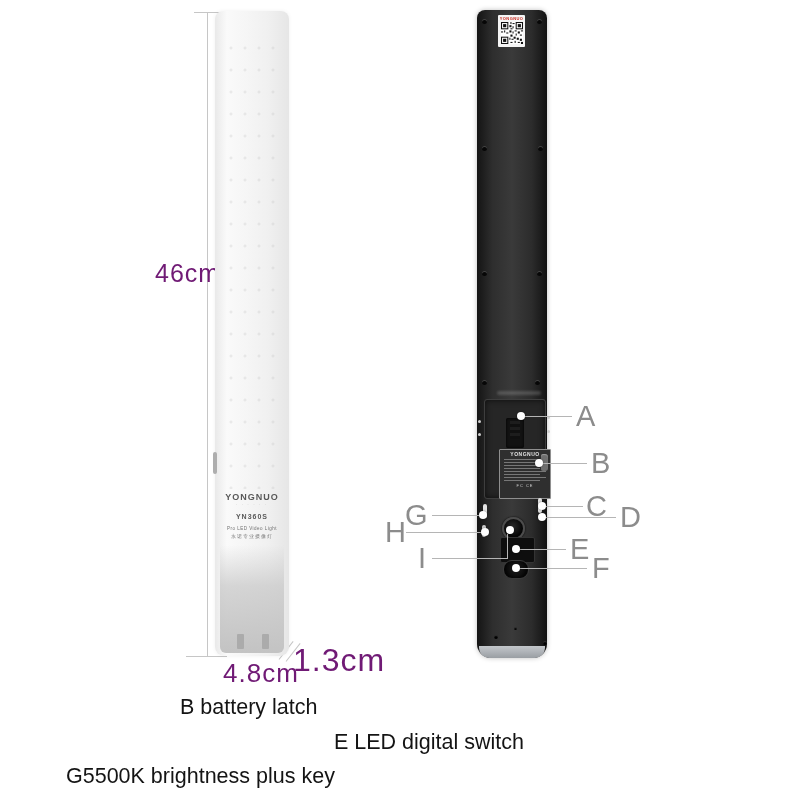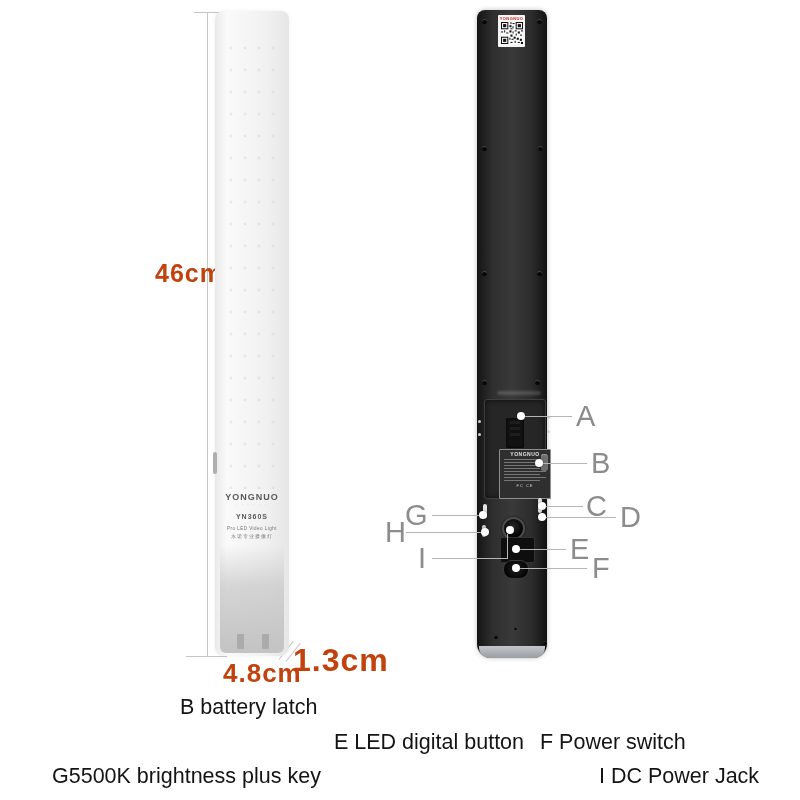--- a/index.html
+++ b/index.html
@@ -23,21 +23,21 @@
   .front-label .line1{font-size:4.5px;color:#6f6f6f;margin-top:6px;letter-spacing:.5px;}
   .front-label .line2{font-size:5px;color:#7d7d7d;margin-top:2px;letter-spacing:1px;}
   .front-bottom{position:absolute;left:5px;top:534px;width:64px;height:108px;
     background:linear-gradient(180deg,rgba(201,201,201,0) 0%,rgba(201,201,201,.75) 38%,#c3c3c3 100%);
     border-radius:0 0 6px 6px;}
   .front-bottom .leg{position:absolute;bottom:4px;width:7px;height:15px;background:#ababab;border-radius:1px;}
   .leg.l1{left:17px;} .leg.l2{left:42px;}
 
   
   .dim-line{position:absolute;background:#c6c6c6;}
-  .dim-text{position:absolute;color:#c2410c;font-weight:700;letter-spacing:1px;}
+  .dim-text{position:absolute;color:#701a75;font-weight:400;letter-spacing:1px;}
   .dim-46{left:155px;top:259px;font-size:25px;}
   .dim-48{left:223px;top:658px;font-size:26px;}
   .dim-13{left:293px;top:642px;font-size:32px;}
   .vline{left:207px;top:12px;width:1px;height:644px;}
   .tick-top{left:194px;top:12px;width:35px;height:1px;}
   .tick-bottom{left:186px;top:656px;width:41px;height:1px;}
   .diag{position:absolute;width:23px;height:1px;background:#c6c6c6;transform:rotate(-52deg);transform-origin:left center;}
   .diag1{left:279px;top:659px;} .diag2{left:286px;top:661px;}
 
   
@@ -241,19 +241,17 @@
   <div class="callout-letter" style="left:586px;top:492px;">C</div>
   <div class="callout-letter" style="left:620px;top:503px;">D</div>
   <div class="callout-letter" style="left:570px;top:535px;">E</div>
   <div class="callout-letter" style="left:592px;top:554px;">F</div>
   <div class="callout-letter" style="left:405px;top:501px;">G</div>
   <div class="callout-letter" style="left:385px;top:518px;">H</div>
   <div class="callout-letter" style="left:418px;top:544px;">I</div>
 
   <div class="legend-item" style="left:180px;top:696px;">B battery latch</div>
 
-  <div class="legend-item" style="left:334px;top:731px;">E LED digital button</div>
-  <div class="legend-item" style="left:540px;top:731px;">F Power switch</div>
-
-  <div class="legend-item" style="left:52px;top:765px;">G5500K brightness plus key</div>
-  <div class="legend-item" style="left:599px;top:765px;">I DC Power Jack</div>
+  <div class="legend-item" style="left:334px;top:731px;">E LED digital switch</div>
+
+  <div class="legend-item" style="left:66px;top:765px;">G5500K brightness plus key</div>
 
 </div>
 
 </body></html>

